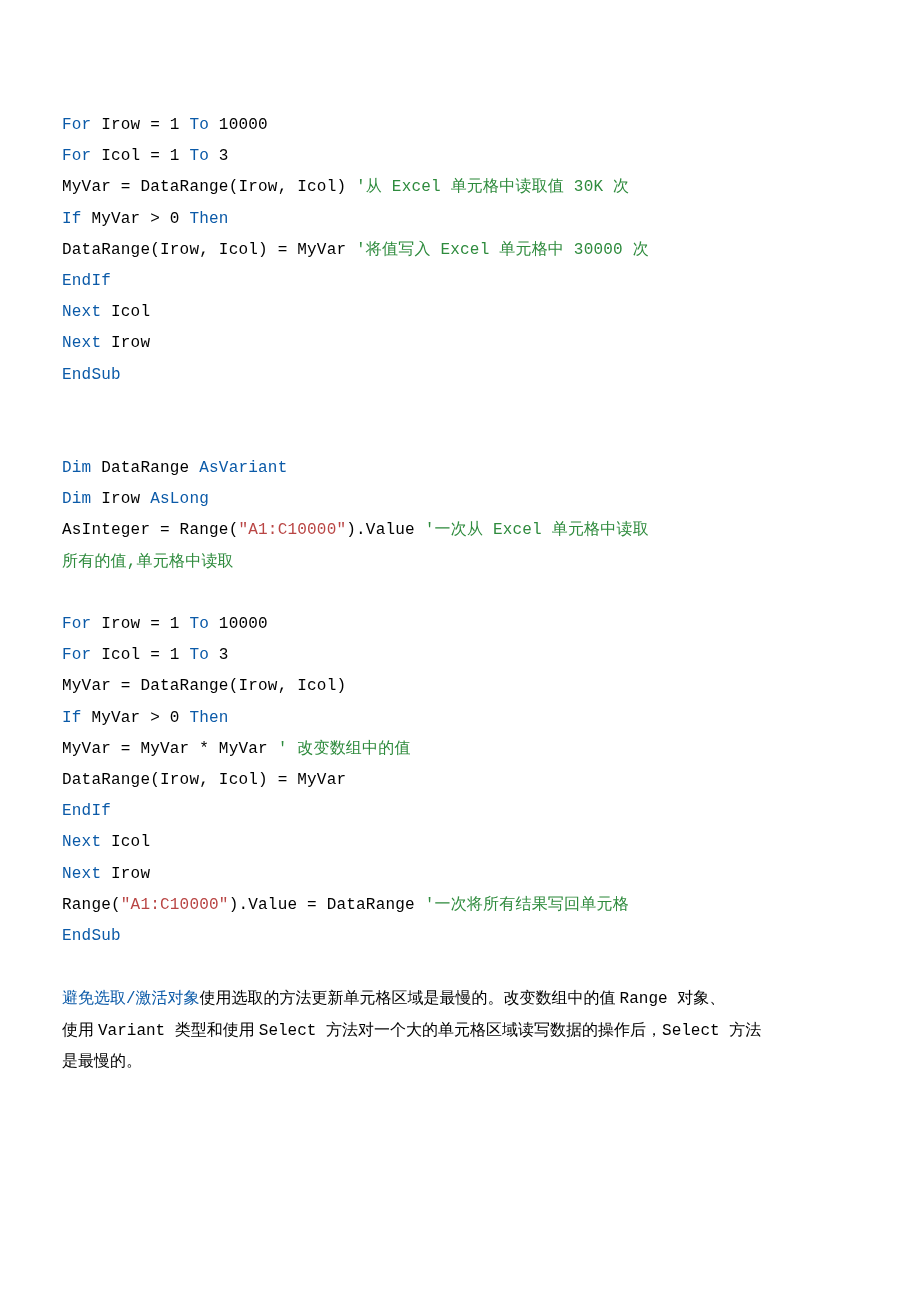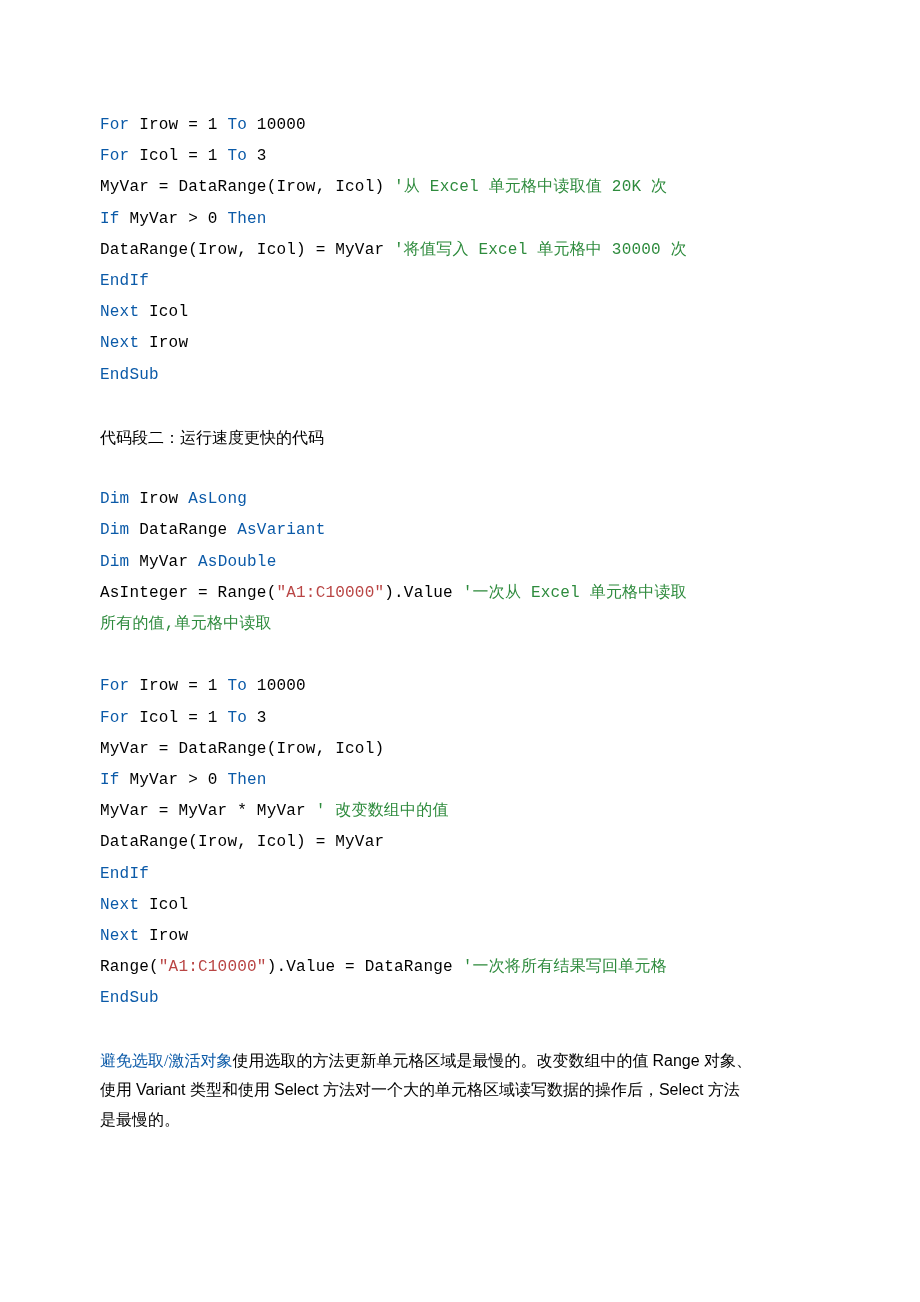--- a/index.html
+++ b/index.html
@@ -4,65 +4,63 @@
 <style>
   body {
     margin: 0;
     padding: 0;
     background: #ffffff;
     font-family: "SimSun", "宋体", serif;
   }
   .page {
     width: 920px;
     min-height: 1302px;
-    padding: 110px 130px 60px 100px;
+    padding: 110px 130px 60px 62px;
     box-sizing: border-box;
     font-size: 16px;
     line-height: 1.95;
     color: #000000;
   }
   .code {
     font-family: "Consolas", "Courier New", monospace;
     font-size: 16px;
     letter-spacing: 0.2px;
   }
   .kw { color: #0b5aa8; }
   .cm { color: #2e8b3d; }
   .str { color: #b94544; }
   .plain { color: #000000; }
-  .prose-kw { color: #0b5aa8; font-family: Liberation Serif, serif; }
-  .sans { font-family: Liberation Sans, sans-serif; }
+  .prose-kw { color: #0b5aa8; font-family: Liberation Mono, monospace; }
+  .sans { font-family: Liberation Mono, monospace; }
 </style>
 </head>
 <body>
 
 <div class="page">
 
   <div class="code">
     <div><span class="kw">For</span><span class="plain"> Irow = 1 </span><span class="kw">To</span><span class="plain"> 10000</span></div>
     <div><span class="kw">For</span><span class="plain"> Icol = 1 </span><span class="kw">To</span><span class="plain"> 3</span></div>
-    <div><span class="plain">MyVar = DataRange(Irow, Icol)  </span><span class="cm">'从 Excel 单元格中读取值 20K 次</span></div>
+    <div><span class="plain">MyVar = DataRange(Irow, Icol)  </span><span class="cm">'从 Excel 单元格中读取值 30K 次</span></div>
     <div><span class="kw">If</span><span class="plain"> MyVar &gt; 0 </span><span class="kw">Then</span></div>
     <div><span class="plain">DataRange(Irow, Icol) = MyVar </span><span class="cm">'将值写入 Excel 单元格中 30000 次</span></div>
     <div><span class="kw">EndIf</span></div>
     <div><span class="kw">Next</span><span class="plain"> Icol</span></div>
     <div><span class="kw">Next</span><span class="plain"> Irow</span></div>
     <div><span class="kw">EndSub</span></div>
   </div>
 
   <div>&nbsp;</div>
 
-  <div><span class="plain">代码段二：运行速度更快的代码</span></div>
 
   <div>&nbsp;</div>
 
   <div class="code">
+    <div><span class="kw">Dim</span><span class="plain"> DataRange </span><span class="kw">AsVariant</span></div>
     <div><span class="kw">Dim</span><span class="plain"> Irow </span><span class="kw">AsLong</span></div>
-    <div><span class="kw">Dim</span><span class="plain"> DataRange </span><span class="kw">AsVariant</span></div>
-    <div><span class="kw">Dim</span><span class="plain"> MyVar </span><span class="kw">AsDouble</span></div>
     <div><span class="plain">AsInteger = Range(</span><span class="str">"A1:C10000"</span><span class="plain">).Value </span><span class="cm">'一次从 Excel 单元格中读取</span></div>
     <div><span class="cm">所有的值,单元格中读取</span></div>
 
     <div>&nbsp;</div>
 
     <div><span class="kw">For</span><span class="plain"> Irow = 1 </span><span class="kw">To</span><span class="plain"> 10000</span></div>
     <div><span class="kw">For</span><span class="plain"> Icol = 1 </span><span class="kw">To</span><span class="plain"> 3</span></div>
     <div><span class="plain">MyVar = DataRange(Irow, Icol)</span></div>
     <div><span class="kw">If</span><span class="plain"> MyVar &gt; 0 </span><span class="kw">Then</span></div>
     <div><span class="plain">MyVar = MyVar * MyVar </span><span class="cm">' 改变数组中的值</span></div>

